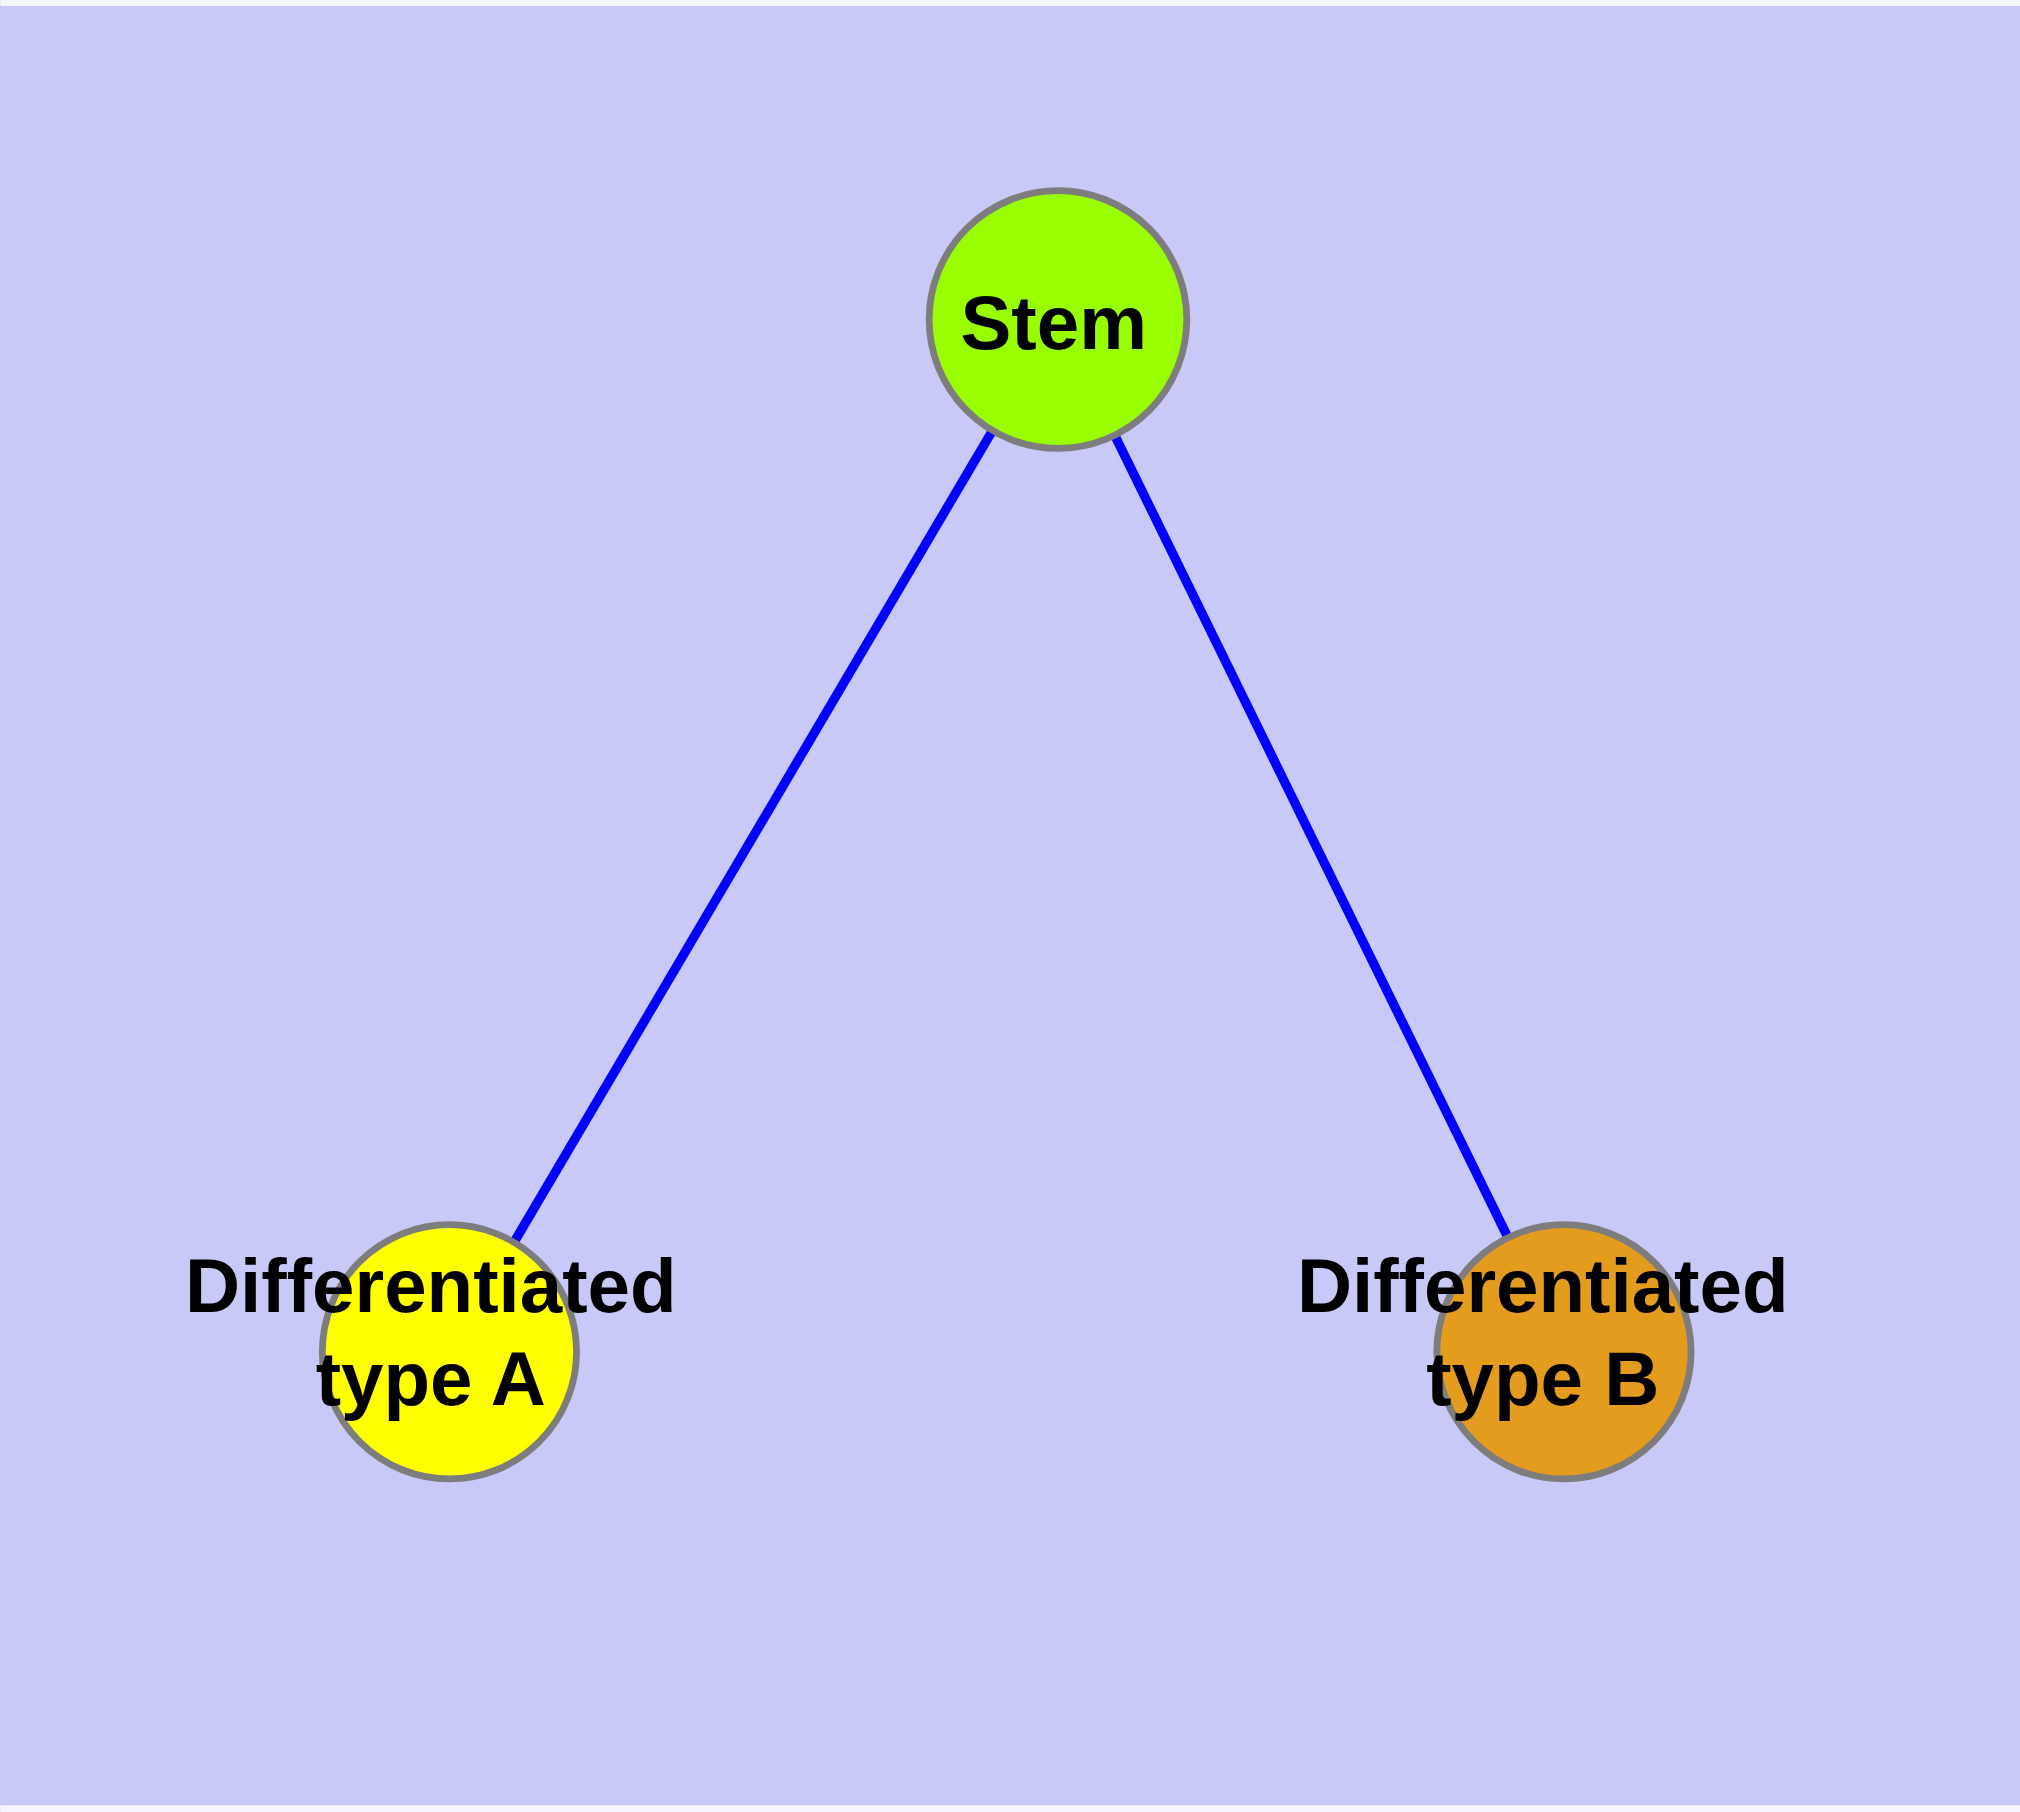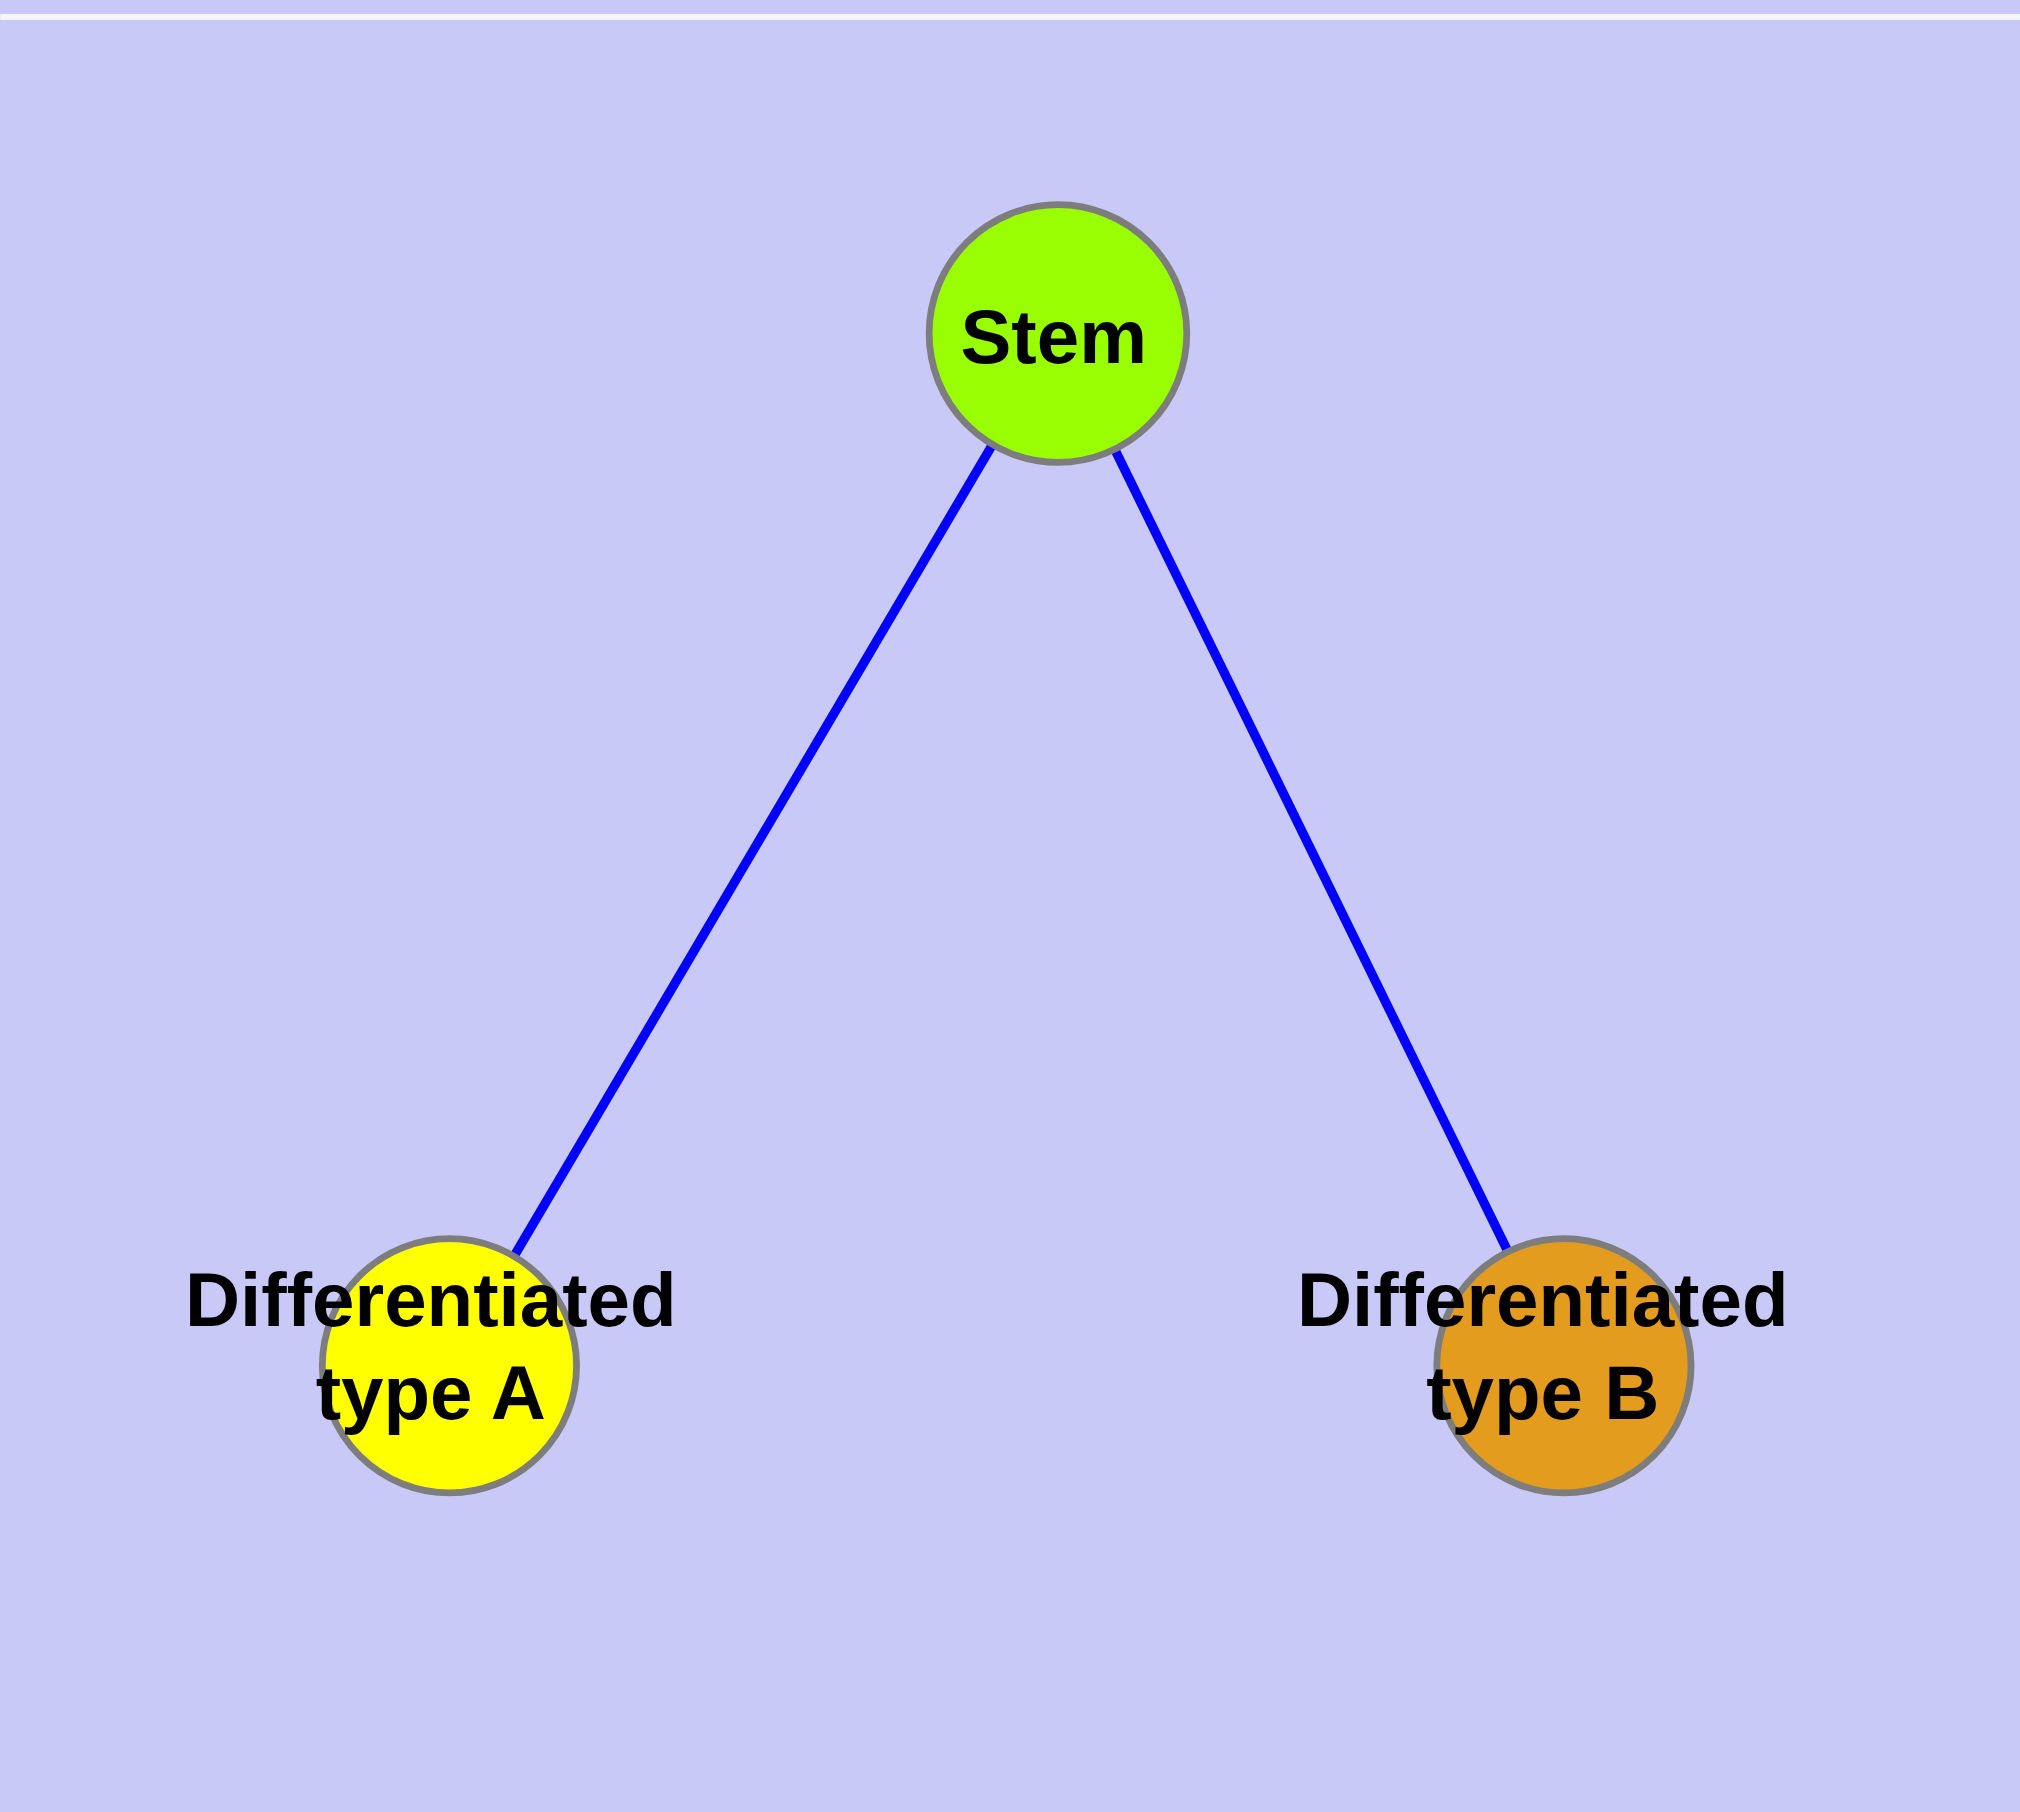--- a/index.html
+++ b/index.html
@@ -8,21 +8,20 @@
     width: 2021px;
     height: 1812px;
     overflow: hidden;
     background: #c9c9f7;
     font-family: "Liberation Sans", sans-serif;
   }
   .stage {
     position: relative;
     width: 2021px;
     height: 1740px;
-    margin-top: 14px;
   }
   svg.diagram {
     display: block;
     width: 2021px;
     height: 1812px;
   }
   .edge {
     stroke-width: 11px;
     fill: none;
     stroke-linecap: butt;

